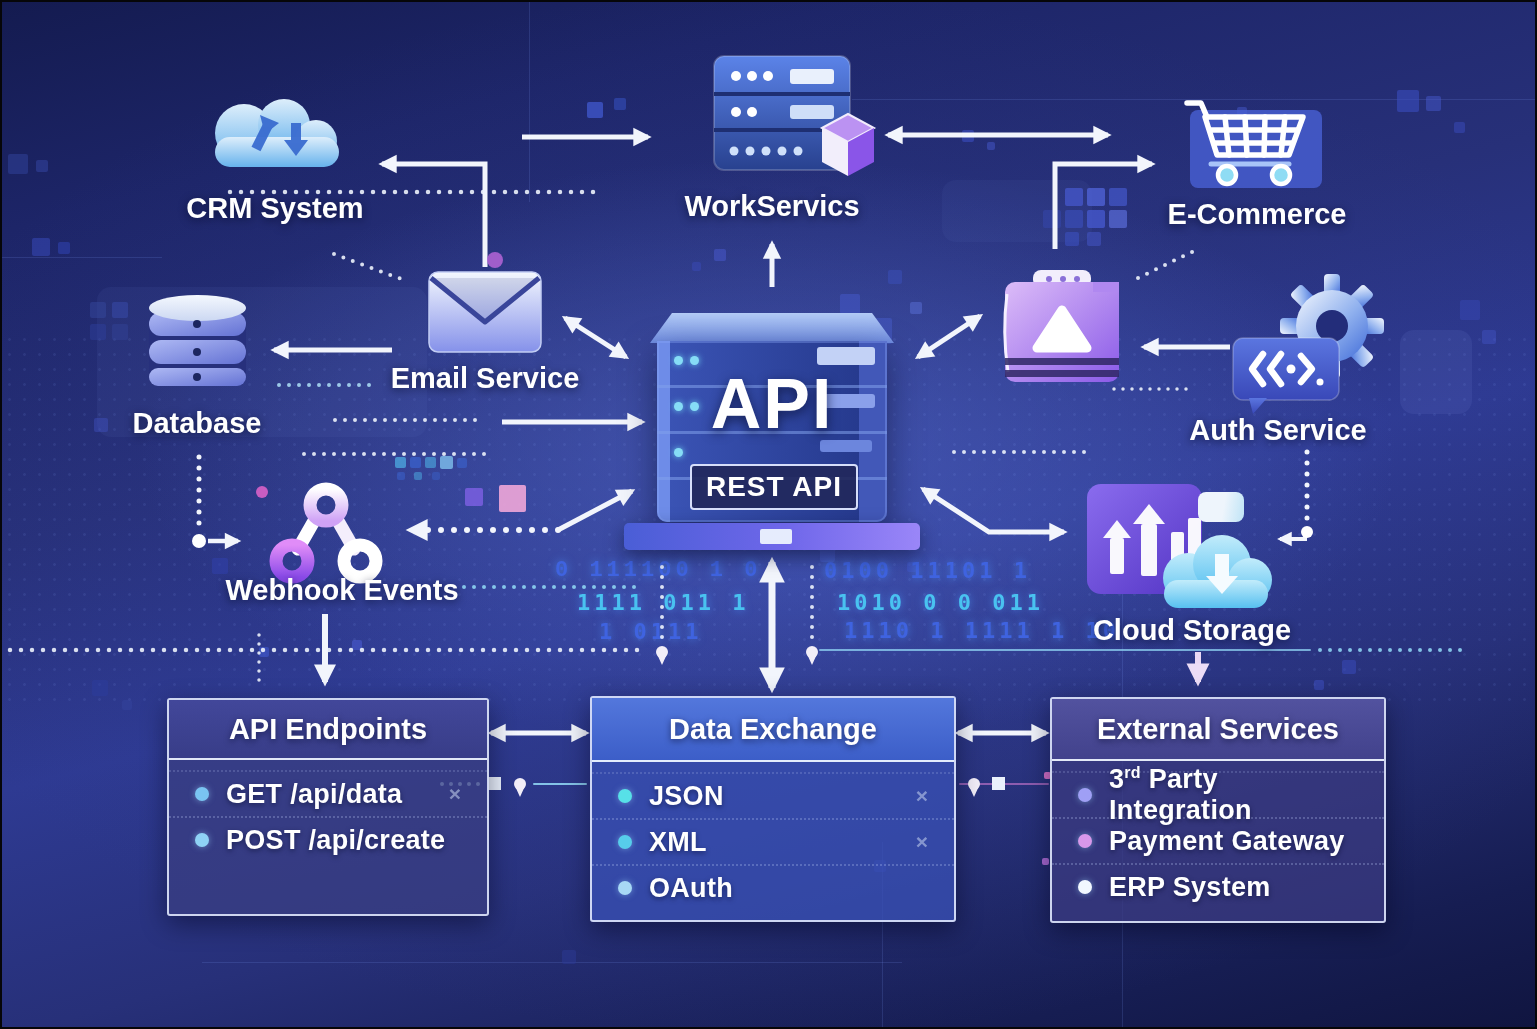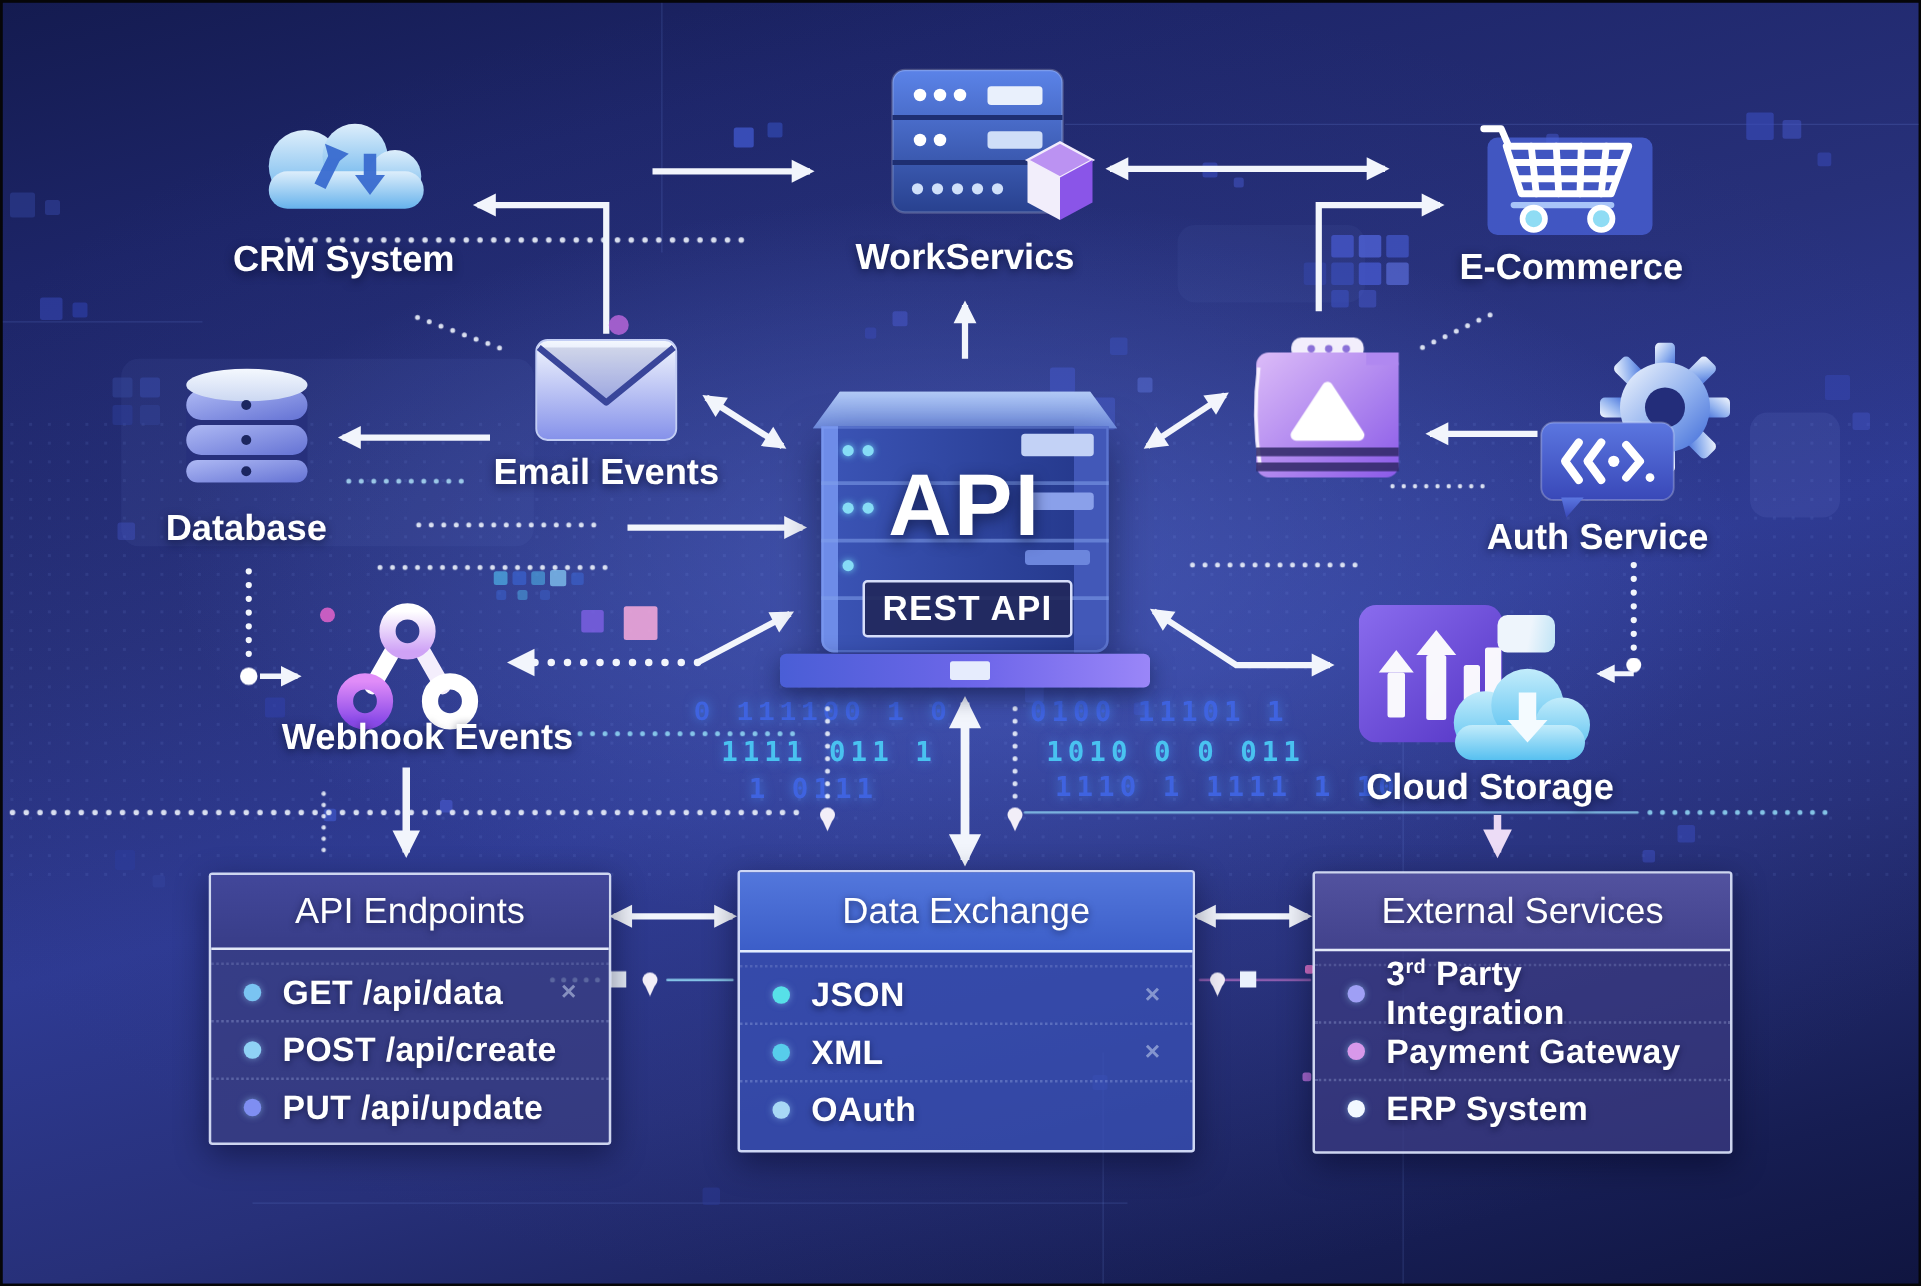--- a/index.html
+++ b/index.html
@@ -33,21 +33,21 @@
     font-size:70px;font-weight:bold;letter-spacing:2px;color:#fff;text-shadow:0 4px 12px rgba(8,14,50,.7);}
   .rest-box{position:absolute;left:688px;top:462px;width:164px;height:42px;z-index:7;
     background:rgba(34,40,92,.92);border:2px solid #d6defa;border-radius:4px;
     display:flex;align-items:center;justify-content:center;font-size:28px;font-weight:bold;letter-spacing:1px;}
   .api-bar{position:absolute;left:622px;top:521px;width:296px;height:27px;z-index:5;border-radius:5px;
     background:linear-gradient(90deg,#4a5ed6,#6f67ea 55%,#9a86f8);box-shadow:0 6px 18px rgba(10,15,50,.5);}
   .api-bar .notch{position:absolute;left:136px;top:6px;width:32px;height:15px;background:#e6ecfd;border-radius:2px;}
   
   .panel{position:absolute;z-index:6;border:2px solid rgba(228,236,255,.88);border-radius:3px;
     box-shadow:0 8px 26px rgba(0,0,25,.45);}
-  .p-head{display:flex;align-items:center;justify-content:center;font-size:29px;font-weight:normal;
+  .p-head{display:flex;align-items:center;justify-content:center;font-size:29px;font-weight:bold;
     border-bottom:2px solid rgba(240,246,255,.92);text-shadow:0 2px 6px rgba(5,10,40,.55);}
   .p-body{padding:10px 0 6px 0;}
   .row{display:flex;align-items:center;height:44px;padding:0 26px;border-top:2px dotted rgba(198,214,255,.26);}
   .row:first-child{border-top:2px dotted rgba(198,214,255,.18);}
   .bullet{width:14px;height:14px;border-radius:50%;margin-right:17px;flex:0 0 auto;box-shadow:0 0 6px rgba(160,220,255,.5);}
   .rtext{font-size:27px;font-weight:bold;letter-spacing:.3px;text-shadow:0 2px 5px rgba(5,10,40,.5);}
   .rtext sup{font-size:16px;}
   .closex{margin-left:auto;font-size:21px;color:rgba(200,214,240,.55);font-weight:bold;}
   
   .bin{position:absolute;z-index:3;font-family:"DejaVu Sans Mono",monospace;font-weight:bold;
@@ -289,21 +289,21 @@
     <defs>
         <linearGradient id="envGrad" x1="0" y1="0" x2="0" y2="1">
       <stop offset="0" stop-color="#f4f8fe"></stop>
           <stop offset="1" stop-color="#8591ea"></stop>
         </linearGradient>
       </defs>
     <rect x="2" y="2" width="112" height="80" rx="9" fill="url(#envGrad)" stroke="#c2cdf4" stroke-width="1.5"></rect>
     <polygon points="4,8 58,52 112,8" fill="rgba(47,60,128,.15)"></polygon>
     <path d="M4,8 L58,52 L112,8" stroke="#39459a" stroke-width="5" fill="none" stroke-linejoin="round"></path>
   </svg>
-  <div class="node-label" style="left:483px;top:360px;">Email Events</div>
+  <div class="node-label" style="left:483px;top:360px;">Email Service</div>
 
   <svg class="icon" style="left:143px;top:288px;" width="105" height="100" viewBox="0 0 105 100">
     <defs>
       <linearGradient id="dbGrad" x1="0" y1="0" x2="1" y2="1">
         <stop offset="0" stop-color="#aeb9f4"></stop>
           <stop offset="1" stop-color="#6472d4"></stop>
         </linearGradient>
       <linearGradient id="dbGradTop" x1="0" y1="0" x2="0" y2="1">
         <stop offset="0" stop-color="#f4f8fe"></stop>
           <stop offset="1" stop-color="#ccd8f2"></stop>
@@ -461,25 +461,20 @@
       <div class="row">
         <span class="bullet" style="background: rgb(122, 196, 242);"></span>
         <span class="rtext">GET /api/data</span>
         <span class="closex">×</span>
       </div>
       <div class="row">
         <span class="bullet" style="background: rgb(143, 210, 245);"></span>
         <span class="rtext">POST /api/create</span>
         <span class="closex"></span>
       </div>
-      <div class="row">
-        <span class="bullet" style="background: rgb(127, 142, 242);"></span>
-        <span class="rtext">PUT /api/update</span>
-        <span class="closex"></span>
-      </div>
     </div>
   </div>
 
   <div class="panel" style="left:588px;top:694px;width:362px;height:222px;background:rgba(56,80,180,.78);">
     <div class="p-head" style="height:62px;background:linear-gradient(180deg,#5377dc,#3c5ec8);">Data Exchange</div>
     <div class="p-body">
       <div class="row">
         <span class="bullet" style="background: rgb(87, 224, 232);"></span>
         <span class="rtext">JSON</span>
         <span class="closex">×</span>

